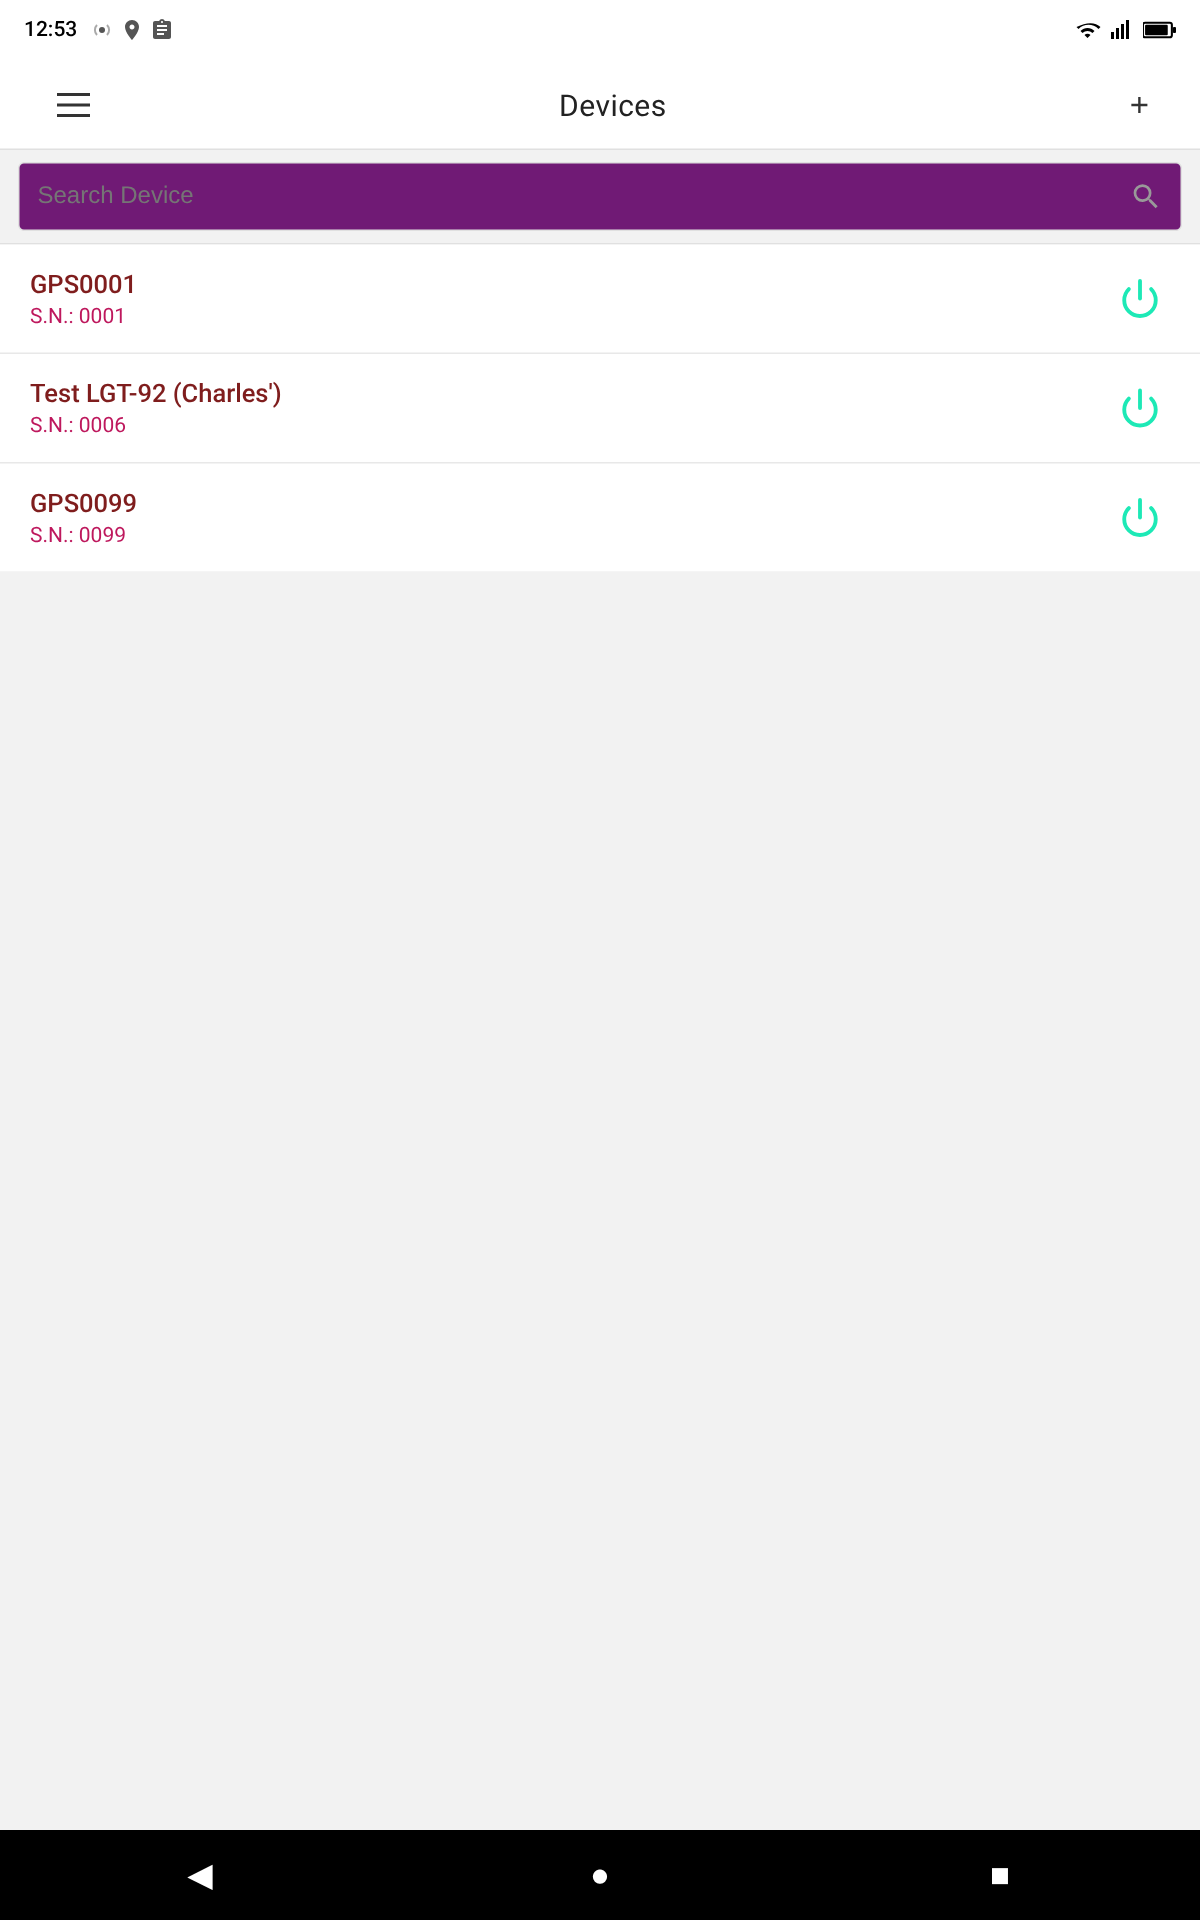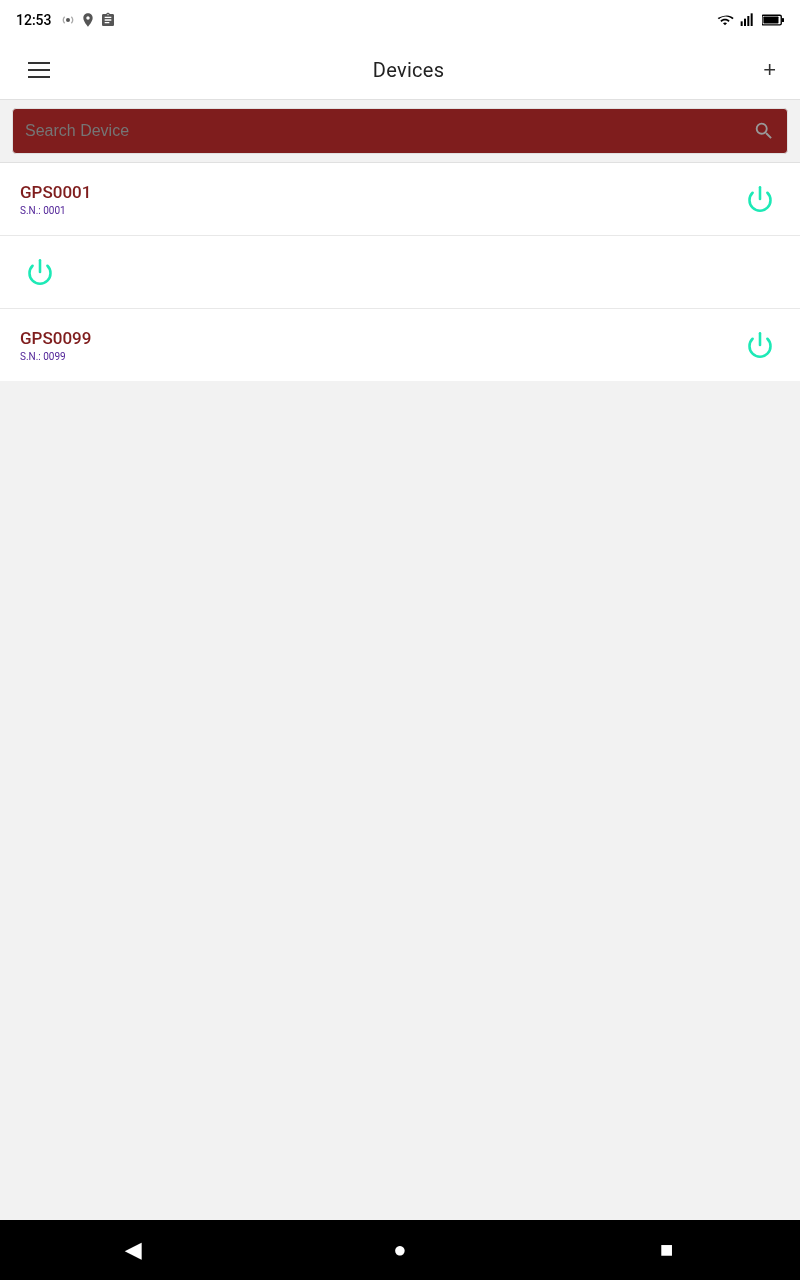--- a/index.html
+++ b/index.html
@@ -53,21 +53,21 @@
       gap: 6px;
     }
 
     
     .app-bar {
       background: #ffffff;
       height: 60px;
       display: flex;
       align-items: center;
       justify-content: space-between;
-      padding: 0 16px;
+      padding: 0 26px;
       flex-shrink: 0;
       border-bottom: 1px solid #e0e0e0;
     }
 
     .app-bar-title {
       font-size: 20px;
       font-weight: 400;
       color: #222;
       letter-spacing: 0.3px;
     }
@@ -87,21 +87,21 @@
 
     
     .search-container {
       background: #f2f2f2;
       padding: 8px 12px;
       flex-shrink: 0;
       border-bottom: 1px solid #e0e0e0;
     }
 
     .search-inner {
-      background: #7f1d1d;
+      background: #701a75;
       border: 1px solid #e0e0e0;
       border-radius: 4px;
       display: flex;
       align-items: center;
       padding: 8px 12px;
       height: 46px;
     }
 
     .search-input {
       border: none;
@@ -148,22 +148,22 @@
     }
 
     .device-name {
       font-size: 17px;
       font-weight: 500;
       color: #7f1d1d;
       margin-bottom: 3px;
     }
 
     .device-serial {
-      font-size: 10px;
-      color: #4c1d95;
+      font-size: 14px;
+      color: #be185d;
     }
 
     .power-btn {
       background: none;
       border: none;
       cursor: pointer;
       color: #1de9b6;
       font-size: 28px;
       display: flex;
       align-items: center;
@@ -297,20 +297,24 @@
         <span class="device-serial">S.N.: 0001</span>
       </div>
       <button class="power-btn">
         <svg class="power-icon-svg" viewBox="0 0 24 24" fill="none" stroke="#1de9b6" stroke-width="2.2" stroke-linecap="round" stroke-linejoin="round">
           <path d="M18.36 6.64a9 9 0 1 1-12.73 0"></path>
           <line x1="12" y1="2" x2="12" y2="12"></line>
         </svg>
       </button>
     </div>
     <div class="device-item">
+      <div class="device-info">
+        <span class="device-name">Test LGT-92 (Charles')</span>
+        <span class="device-serial">S.N.: 0006</span>
+      </div>
       <button class="power-btn">
         <svg class="power-icon-svg" viewBox="0 0 24 24" fill="none" stroke="#1de9b6" stroke-width="2.2" stroke-linecap="round" stroke-linejoin="round">
           <path d="M18.36 6.64a9 9 0 1 1-12.73 0"></path>
           <line x1="12" y1="2" x2="12" y2="12"></line>
         </svg>
       </button>
     </div>
     <div class="device-item">
       <div class="device-info">
         <span class="device-name">GPS0099</span>

